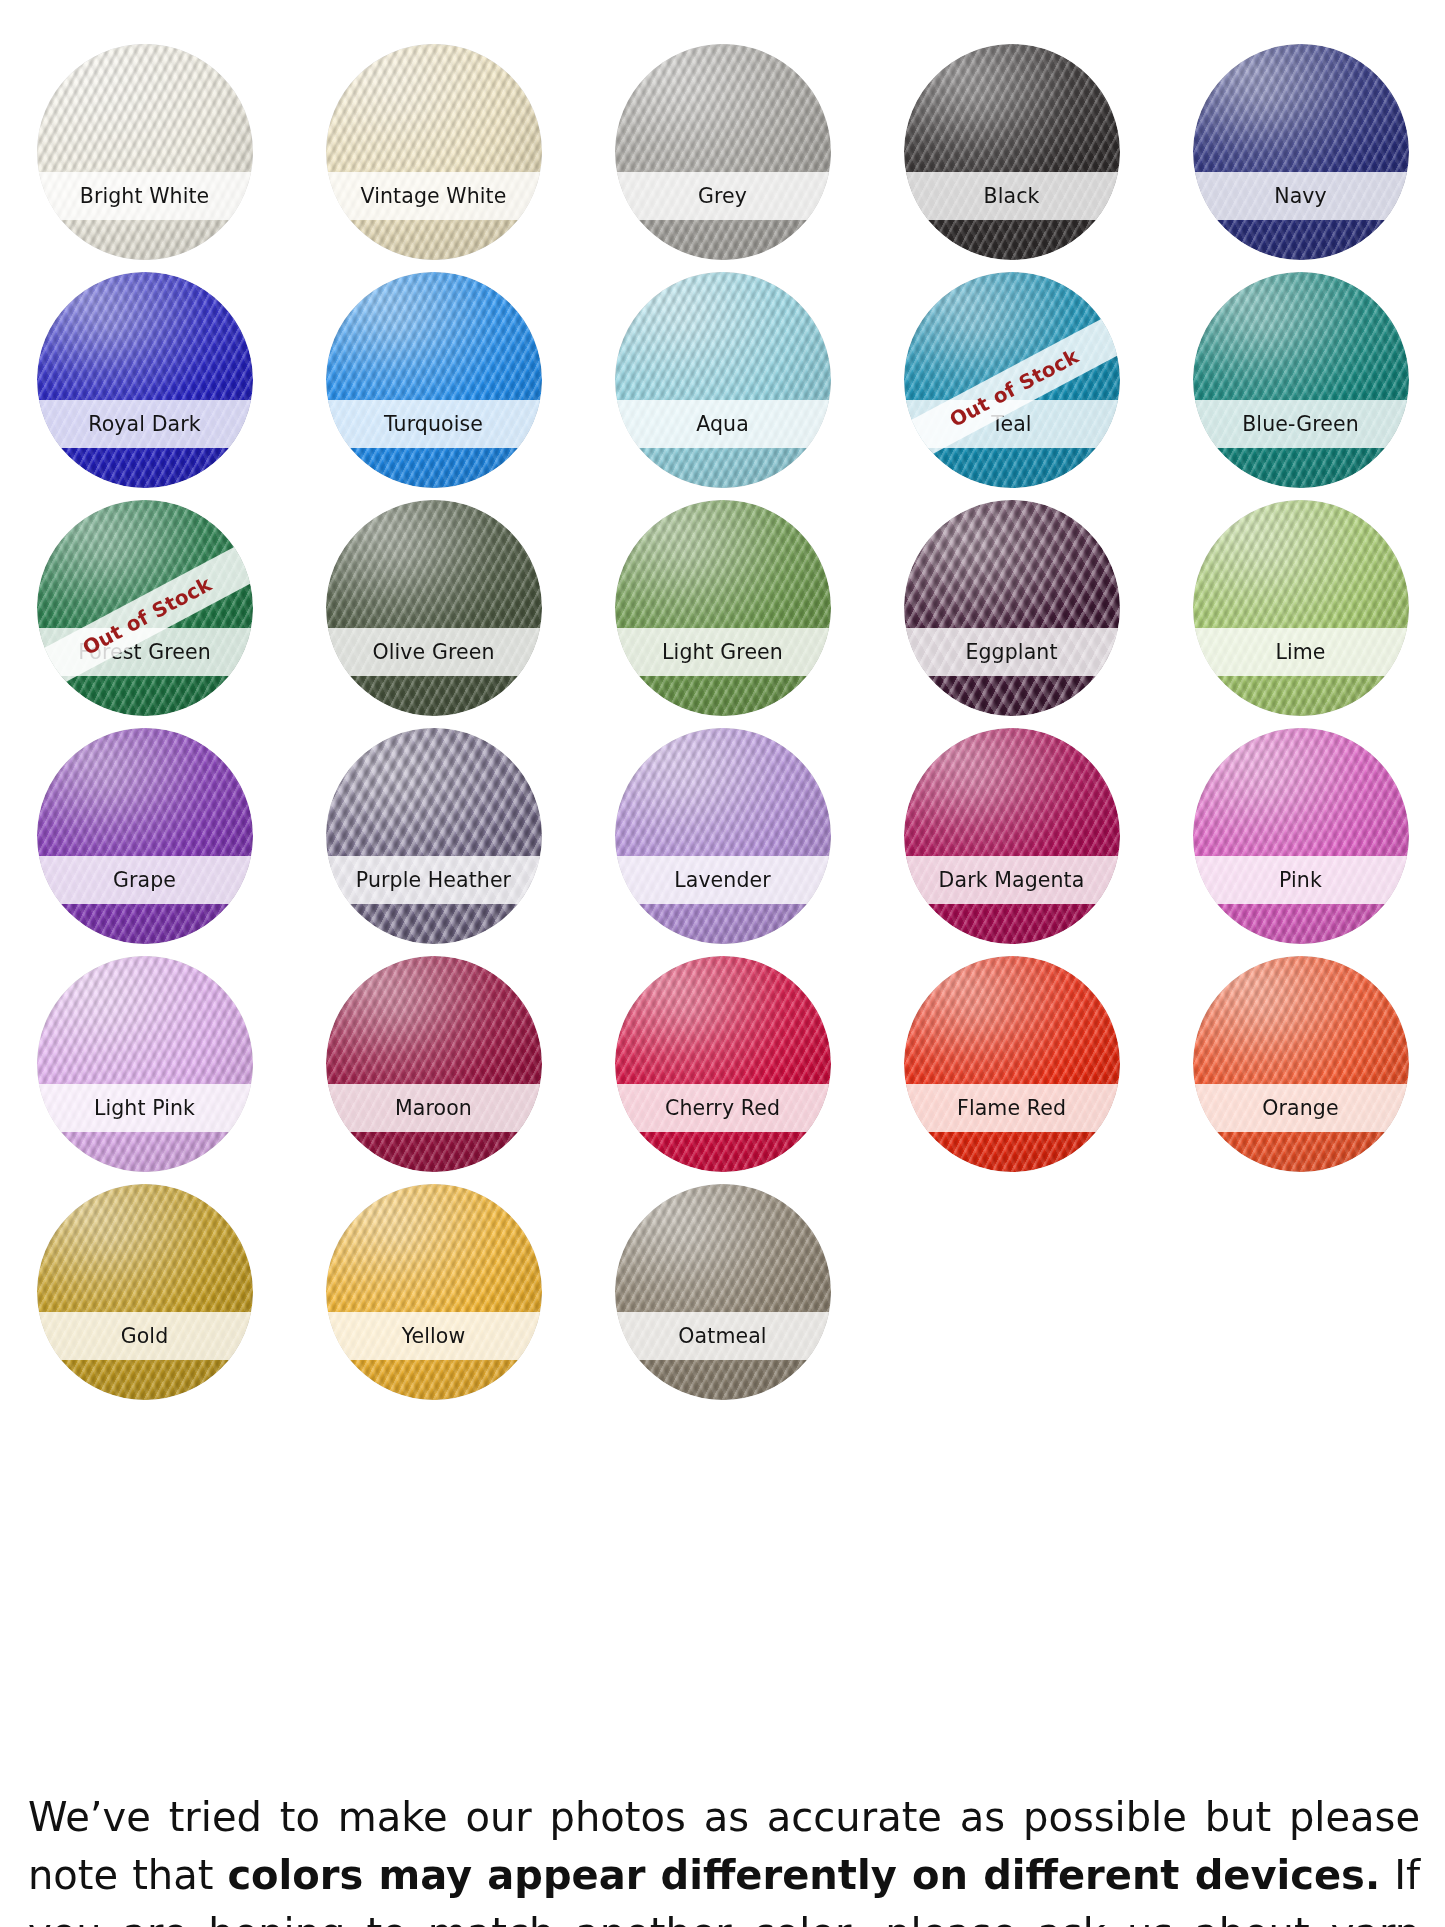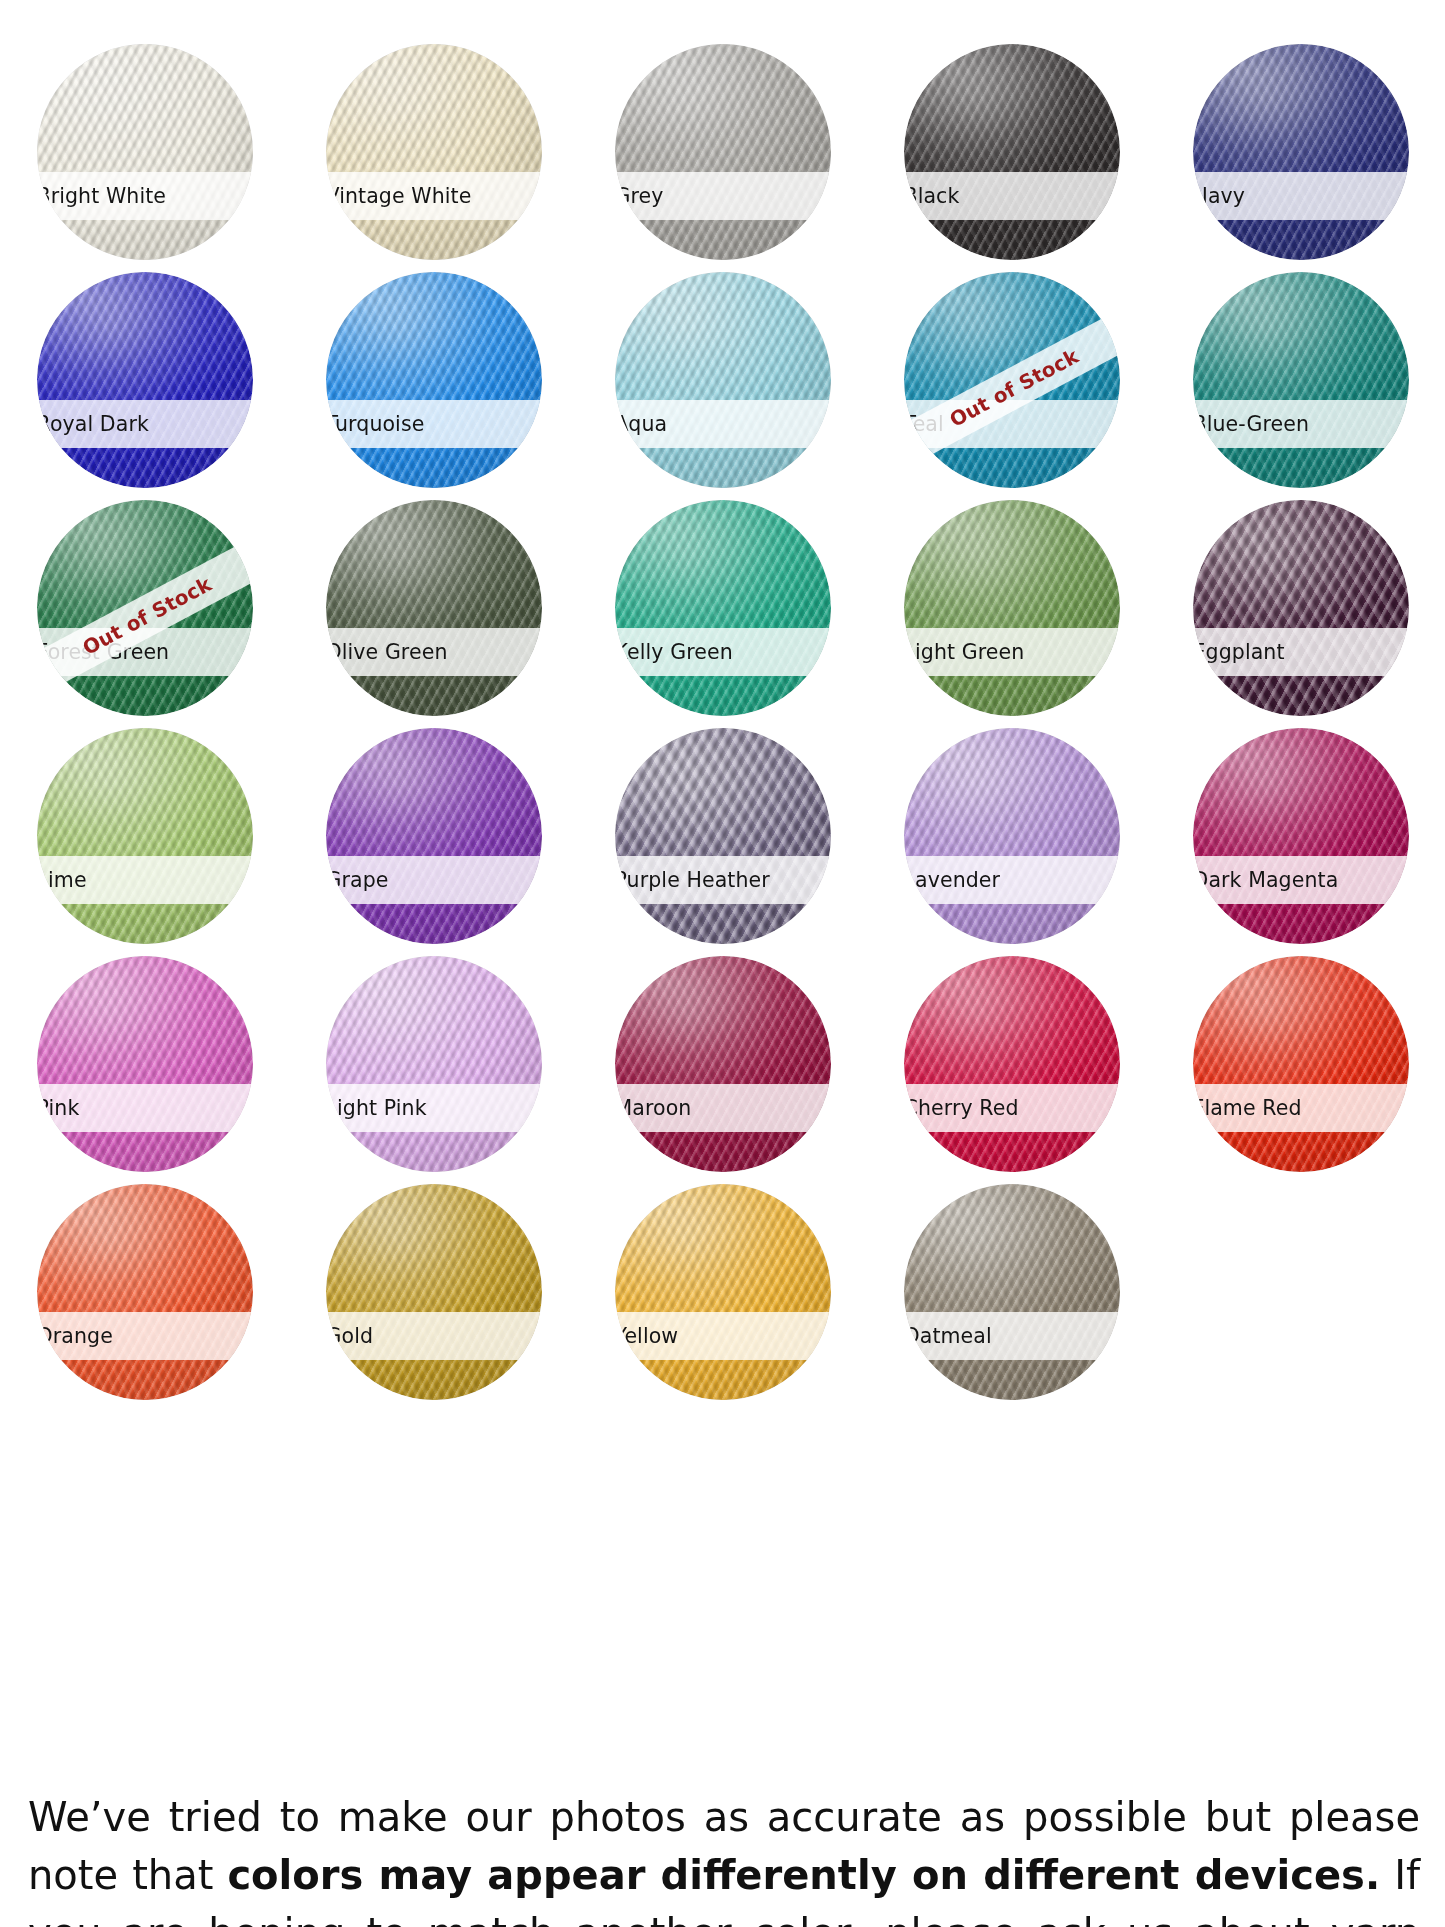--- a/index.html
+++ b/index.html
@@ -124,20 +124,21 @@
   
   .label-band {
     position: absolute;
     left: 0;
     right: 0;
     top: 128px;
     height: 48px;
     background: rgba(255,255,255,0.80);
     display: flex;
     align-items: center;
+    justify-content: center;
     z-index: 3;
   }
   .label-text {
     font-size: 20.5px;
     line-height: 1;
     color: #141414;
     letter-spacing: 0.1px;
     white-space: nowrap;
     font-family: "DejaVu Sans", "Liberation Sans", sans-serif;
   }
@@ -259,26 +260,20 @@
           <span class="label-text">Forest Green</span>
         </div>
       </div>
       <div class="swatch">
         <div class="yarn" style="--c: #4d5a42;"></div>
         <div class="label-band">
           <span class="label-text">Olive Green</span>
         </div>
       </div>
       <div class="swatch">
-        <div class="yarn" style="--c: #1eaf8c;"></div>
-        <div class="label-band">
-          <span class="label-text">Kelly Green</span>
-        </div>
-      </div>
-      <div class="swatch">
         <div class="yarn" style="--c: #6f9c4e;"></div>
         <div class="label-band">
           <span class="label-text">Light Green</span>
         </div>
       </div>
       <div class="swatch">
         <div class="yarn heather" style="--c: #4a1f3e;"></div>
         <div class="label-band">
           <span class="label-text">Eggplant</span>
         </div>

